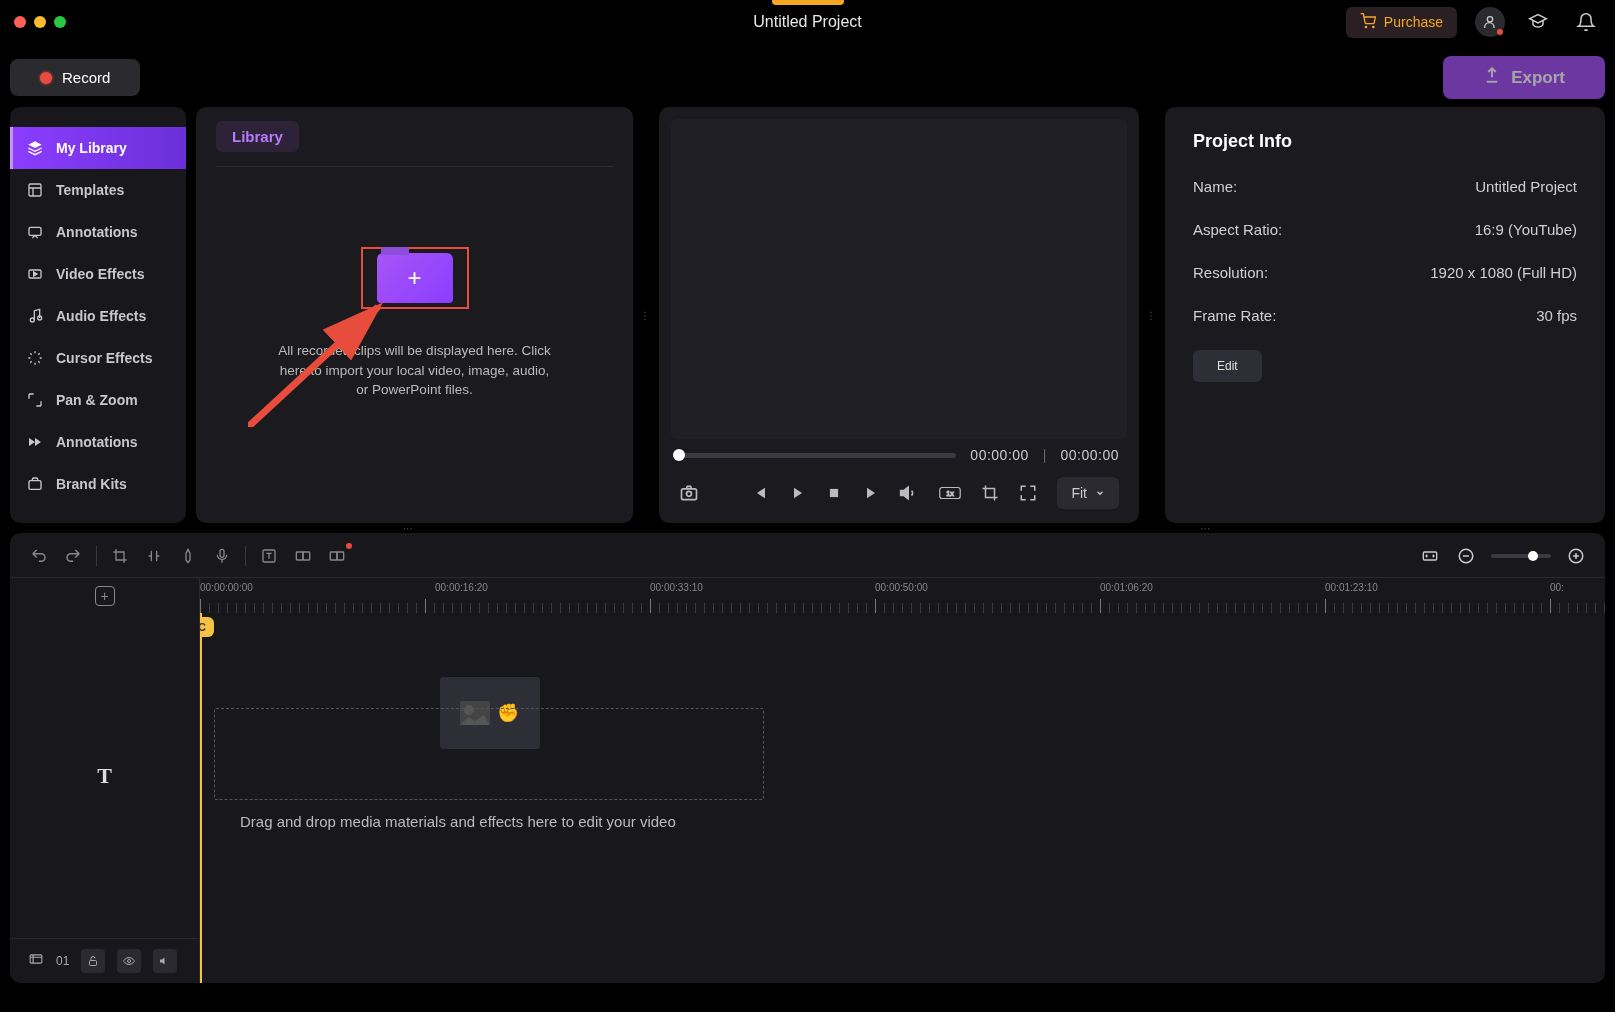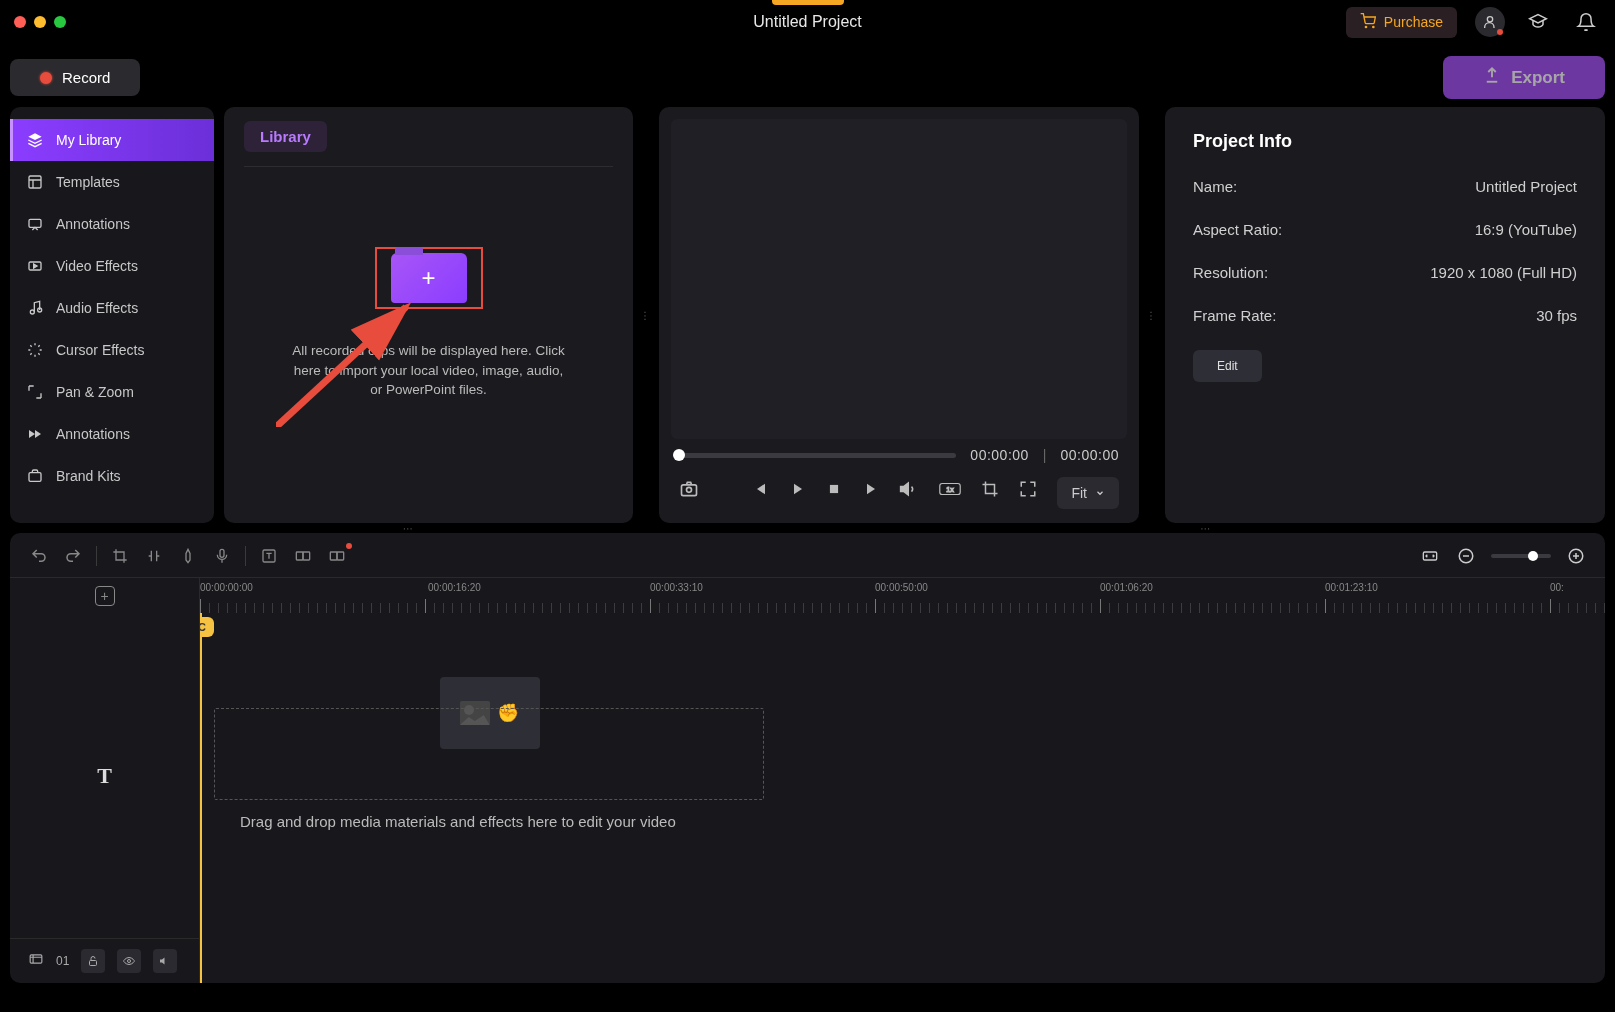--- a/index.html
+++ b/index.html
@@ -19,21 +19,21 @@
   .icon-btn.plain { background: transparent; }
   .notif-dot { position: absolute; bottom: 2px; right: 2px; width: 6px; height: 6px; background: #e74c3c; border-radius: 50%; }
 
   .toolbar-row { display: flex; align-items: center; padding: 12px 10px 8px; gap: 12px; }
   .record-btn { background: #2a2a2f; border-radius: 8px; padding: 10px 30px; display: flex; align-items: center; gap: 10px; color: #fff; font-size: 15px; cursor: pointer; }
   .rec-dot { width: 12px; height: 12px; border-radius: 50%; border: 2px solid #e74c3c; background: #e74c3c; box-shadow: 0 0 3px #e74c3c; }
   .export-btn { margin-left: auto; background: #a855f7; border-radius: 8px; padding: 10px 40px; display: flex; align-items: center; gap: 10px; color: #fff; font-size: 17px; font-weight: 600; cursor: pointer; opacity: 0.65; justify-content: flex-end; }
 
   .main-row { display: flex; gap: 10px; padding: 0 10px; height: 416px; }
   
-  .sidebar { width: 204px; background: #17171c; border-radius: 10px; padding: 12px 0; display: flex; flex-direction: column; overflow: hidden; }
+  .sidebar { width: 176px; background: #17171c; border-radius: 10px; padding: 20px 0; display: flex; flex-direction: column; overflow: hidden; font-weight: bold; }
   .sb-item { display: flex; align-items: center; gap: 12px; padding: 12px 16px; color: #c8c8c8; font-size: 14px; cursor: pointer; position: relative; }
   .sb-item.active { background: linear-gradient(90deg, #8b3dff 0%, #6b2fd8 100%); color: #fff; }
   .sb-item.active::before { content: ""; position: absolute; left: 0; top: 0; bottom: 0; width: 3px; background: #c792ff; }
   .sb-icon { width: 18px; height: 18px; display: flex; align-items: center; justify-content: center; flex-shrink: 0; }
 
   .library-panel { flex: 1; background: #1a1a1f; border-radius: 10px; padding: 14px 20px; display: flex; flex-direction: column; position: relative; }
   .lib-tab { align-self: flex-start; background: #2d2238; color: #b97aff; padding: 7px 16px; border-radius: 6px; font-size: 15px; font-weight: 700; cursor: pointer; }
   .lib-divider { height: 1px; background: #2c2c32; margin-top: 14px; }
   .lib-content { flex: 1; display: flex; flex-direction: column; align-items: center; justify-content: flex-start; padding-top: 80px; position: relative; }
   .import-box { border: 2px solid #e74c3c; padding: 4px 14px; display: flex; align-items: center; justify-content: center; cursor: pointer; }
@@ -42,21 +42,21 @@
   .lib-hint { margin-top: 32px; text-align: center; color: #bbb; font-size: 13.5px; line-height: 1.45; max-width: 280px; }
   .arrow-anno { position: absolute; left: 200px; top: 260px; pointer-events: none; }
 
   .preview-panel { width: 480px; background: #1a1a1f; border-radius: 10px; display: flex; flex-direction: column; overflow: hidden; }
   .preview-canvas { flex: 1; background: #1f1f25; margin: 12px 12px 0; border-radius: 6px; }
   .preview-progress { display: flex; align-items: center; gap: 14px; padding: 8px 20px 4px; }
   .pp-track { flex: 1; height: 5px; background: #3a3a40; border-radius: 3px; position: relative; }
   .pp-thumb { position: absolute; left: 0; top: 50%; transform: translate(-50%,-50%); width: 12px; height: 12px; background: #fff; border-radius: 50%; }
   .pp-time { color: #ccc; font-size: 14px; letter-spacing: 0.5px; }
   .pp-sep { color: #666; font-size: 14px; }
-  .preview-controls { display: flex; gap: 20px; padding: 10px 20px 14px; }
+  .preview-controls { display: flex; align-items: center; gap: 20px; padding: 10px 20px 14px; }
   .pc-btn { color: #bbb; cursor: pointer; display: flex; align-items: center; justify-content: center; width: 24px; height: 24px; }
   .pc-btn svg { display: block; }
   .fit-btn { margin-left: auto; background: #2a2a30; border-radius: 6px; padding: 8px 14px; color: #ccc; font-size: 14px; display: flex; align-items: center; gap: 8px; cursor: pointer; }
 
   .info-panel { width: 440px; background: #1a1a1f; border-radius: 10px; padding: 24px 28px; }
   .info-title { font-size: 18px; font-weight: 600; color: #fff; margin-bottom: 26px; }
   .info-row { display: flex; justify-content: space-between; margin-bottom: 26px; font-size: 15px; }
   .info-label { color: #d0d0d0; }
   .info-value { color: #d0d0d0; }
   .edit-btn { background: #2e2e36; color: #e0e0e0; border: none; padding: 9px 24px; border-radius: 6px; font-size: 12px; cursor: pointer; }
@@ -451,21 +451,21 @@
   </div>
 
   <div class="ruler-row">
     <div class="track-head-col">
       <div class="add-track-btn">+</div>
     </div>
     <div class="ruler">
       <div class="ruler-ticks"></div>
       <div class="ruler-bigticks"></div>
       <span class="ruler-label" style="left:0px">00:00:00:00</span>
-      <span class="ruler-label" style="left:228px">00:00:16:20</span>
+      <span class="ruler-label" style="left:235px">00:00:16:20</span>
       <span class="ruler-label" style="left:450px">00:00:33:10</span>
       <span class="ruler-label" style="left:675px">00:00:50:00</span>
       <span class="ruler-label" style="left:900px">00:01:06:20</span>
       <span class="ruler-label" style="left:1125px">00:01:23:10</span>
       <span class="ruler-label" style="left:1350px">00:</span>
     </div>
   </div>
 
   <div class="tracks-area">
     <div class="tracks-left">

